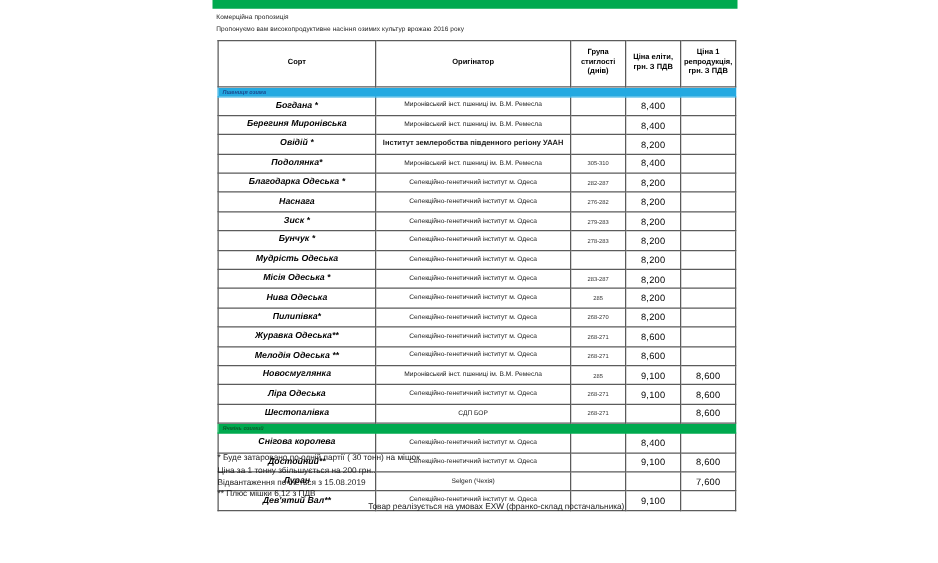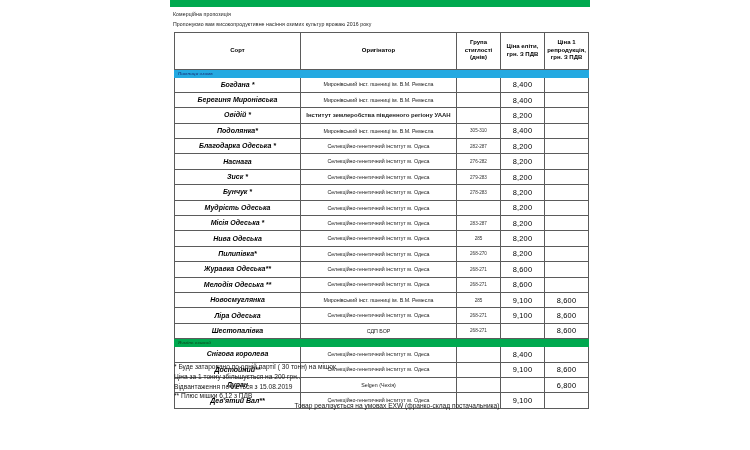--- a/index.html
+++ b/index.html
@@ -311,21 +311,21 @@
             <td class="orig">Селекційно-генетичний інститут м. Одеса</td>
             <td class="group"></td>
             <td class="price-cell">9,100</td>
             <td class="price-cell">8,600</td>
           </tr>
           <tr>
             <td class="sort">Луран</td>
             <td class="orig">Selgen (Чехія)</td>
             <td class="group"></td>
             <td class="price-cell"></td>
-            <td class="price-cell">6,800</td>
+            <td class="price-cell">7,600</td>
           </tr>
           <tr>
             <td class="sort">Дев'ятий Вал**</td>
             <td class="orig">Селекційно-генетичний інститут м. Одеса</td>
             <td class="group"></td>
             <td class="price-cell">9,100</td>
             <td class="price-cell"></td>
           </tr>
         </tbody>
     </table>

